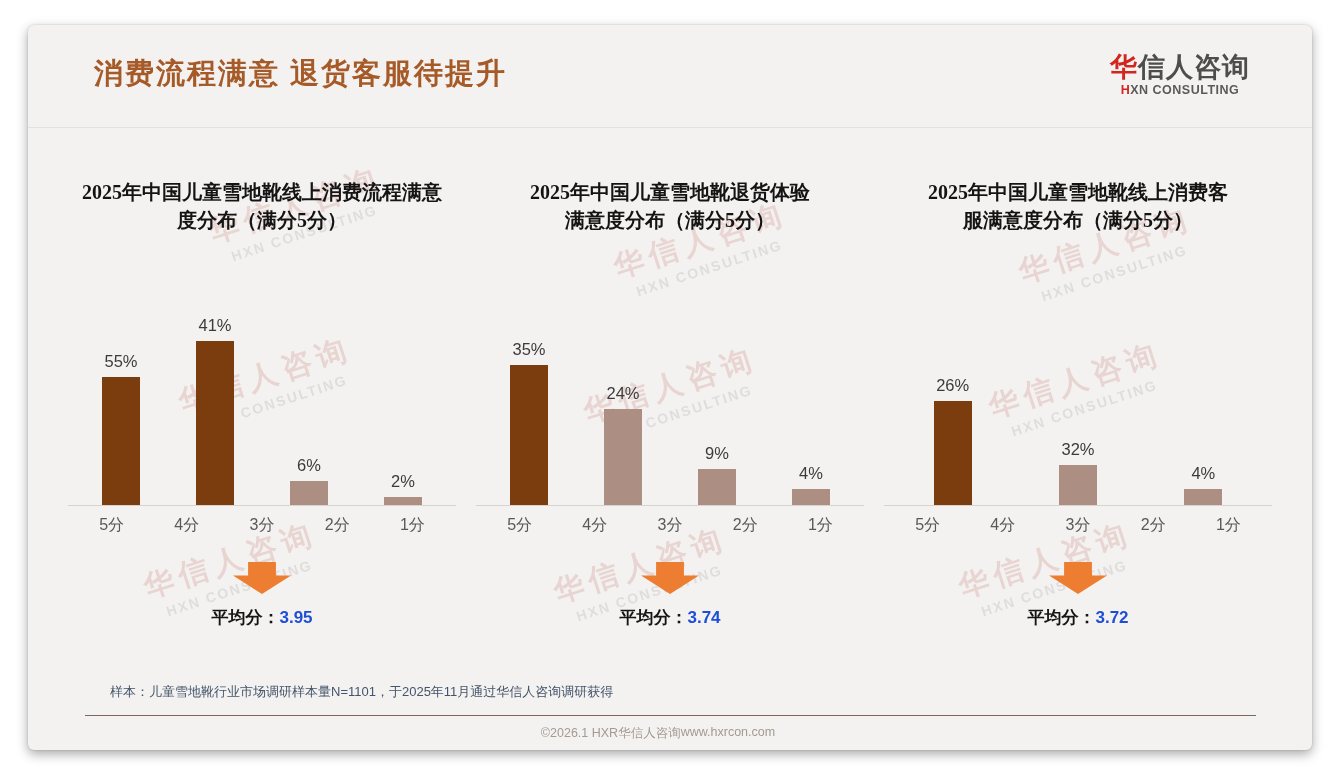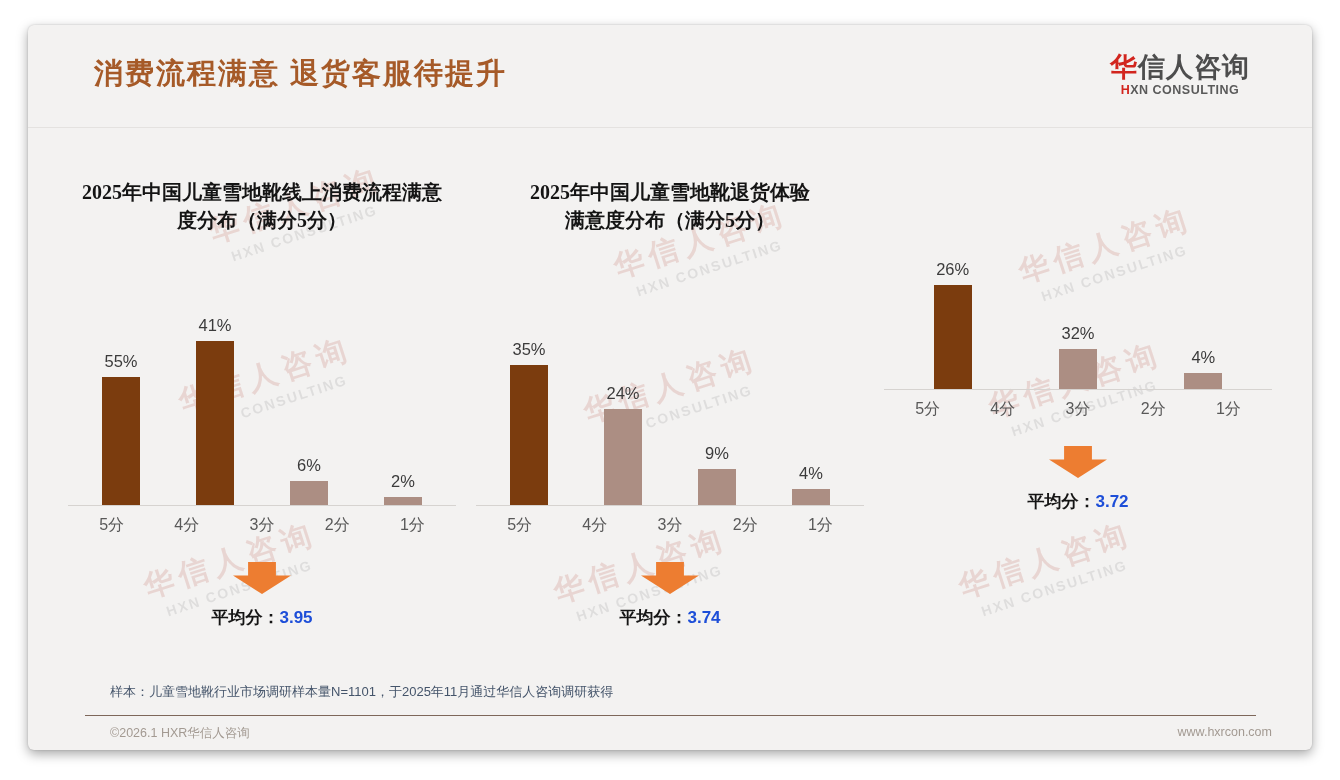--- a/index.html
+++ b/index.html
@@ -29,21 +29,21 @@
   .baseline{position:absolute;left:-6px;right:-6px;bottom:0;height:1px;background:#D6D3D0;}
   .cats{display:flex;width:376px;height:38px;align-items:center;}
   .cat{flex:1;text-align:center;font-size:16px;color:#595959;}
   .arrow{width:58px;height:32px;margin:18px auto 12px;background:#ED7D31;
     clip-path:polygon(26% 0,74% 0,74% 42%,100% 42%,50% 100%,0 42%,26% 42%);}
   .avg{font-size:17px;font-weight:bold;color:#141414;text-align:center;}
   .avg-v{color:#1d4ed8;}
   
   .note{margin:54px 0 0 82px;font-size:13px;color:#44546A;position:relative;z-index:2;}
   .rule{margin:14px 56px 0 57px;border-top:1.6px solid #7d675a;}
-  .foot{display:flex;justify-content:space-between;padding:9px 40px 0 82px;
+  .foot{display:flex;justify-content:center;padding:9px 106px 0 82px;
     font-size:12.5px;color:#A39A92;}
   
   .wm{position:absolute;z-index:1;transform:rotate(-18deg);text-align:center;opacity:.20;
     pointer-events:none;}
   .wm .l1{font-size:30px;letter-spacing:6px;color:#c0685c;font-weight:bold;}
   .wm .l2{font-size:14px;letter-spacing:2px;color:#8f8f8f;font-weight:bold;}
 </style>
 </head>
 <body>
 
@@ -127,20 +127,24 @@
           <div class="cat">4分</div>
           <div class="cat">3分</div>
           <div class="cat">2分</div>
           <div class="cat">1分</div>
         </div>
       <div class="arrow"></div>
       <div class="avg"><span>平均分：</span><span class="avg-v">3.74</span></div>
     </section>
 
     <section class="chart">
+      <h2 class="ctitle">
+        <span>2025年中国儿童雪地靴线上消费客</span>
+        <span>服满意度分布（满分5分）</span>
+      </h2>
       <div class="plot">
         <div class="bars">
             <div class="slot">
               <div class="val">26%</div>
               <div class="bar" style="height: 104px; background: rgb(123, 60, 14);"></div>
             </div>
             <div class="slot">
               <div class="val">32%</div>
               <div class="bar" style="height: 40px; background: rgb(172, 142, 131);"></div>
             </div>

